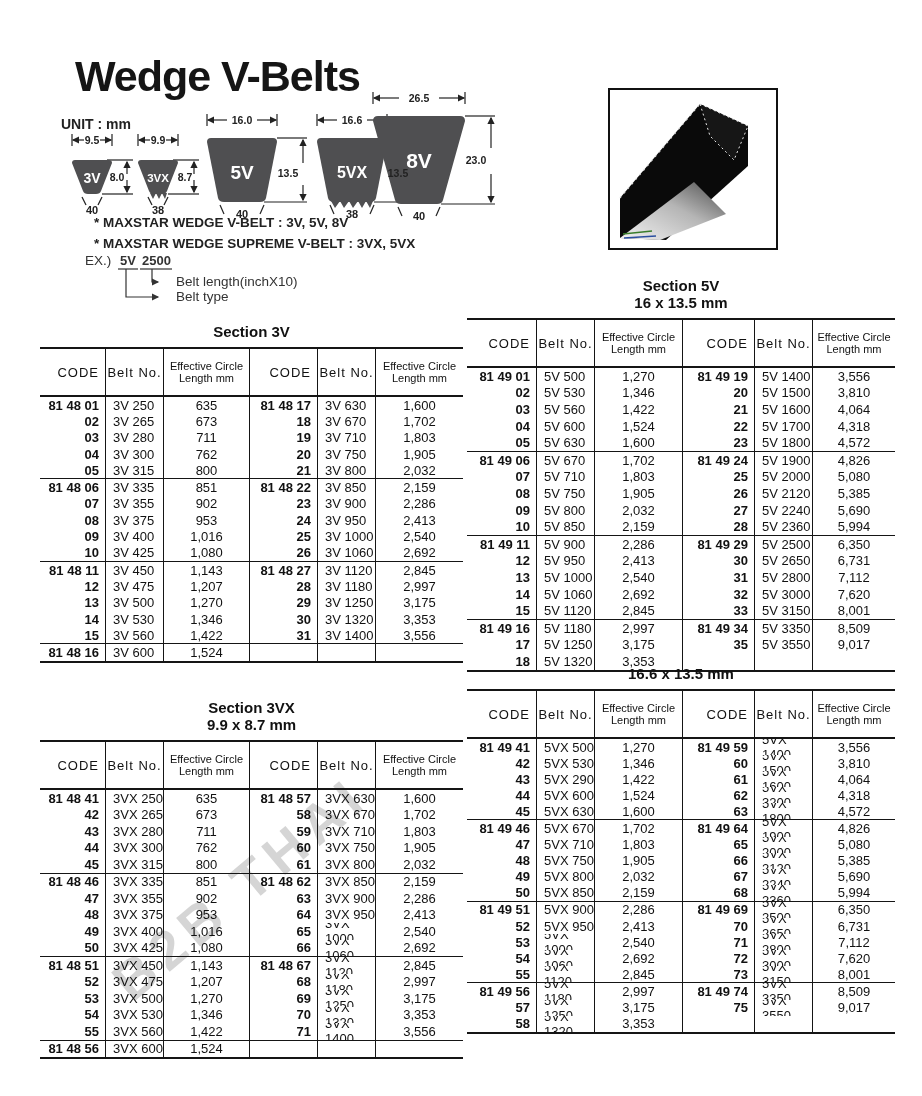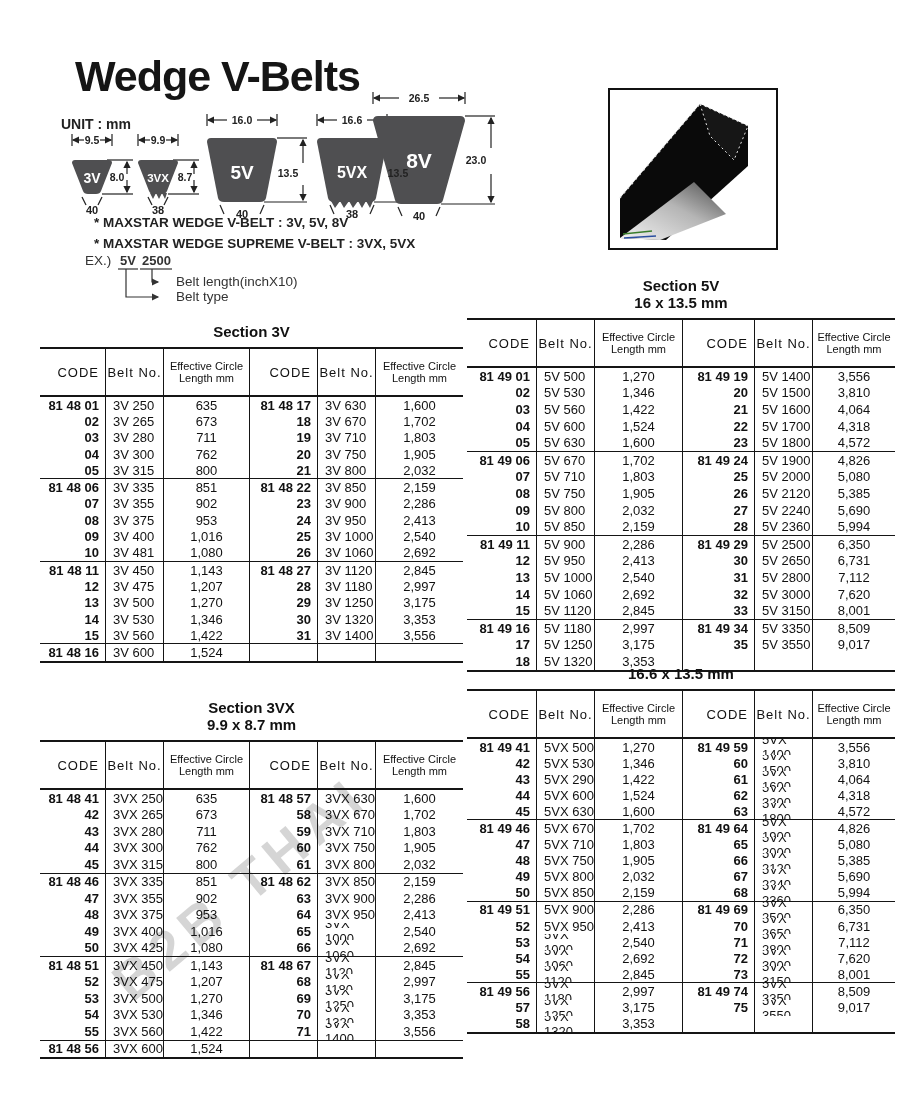--- a/index.html
+++ b/index.html
@@ -276,21 +276,21 @@
       <div class="trow">
         <div class="cell code">09</div>
         <div class="cell belt">3V 400</div>
         <div class="cell len">1,016</div>
         <div class="cell code">25</div>
         <div class="cell belt">3V 1000</div>
         <div class="cell len">2,540</div>
       </div>
       <div class="trow break">
         <div class="cell code">10</div>
-        <div class="cell belt">3V 481</div>
+        <div class="cell belt">3V 425</div>
         <div class="cell len">1,080</div>
         <div class="cell code">26</div>
         <div class="cell belt">3V 1060</div>
         <div class="cell len">2,692</div>
       </div>
       <div class="trow">
         <div class="cell code">81 48 11</div>
         <div class="cell belt">3V 450</div>
         <div class="cell len">1,143</div>
         <div class="cell code">81 48 27</div>

